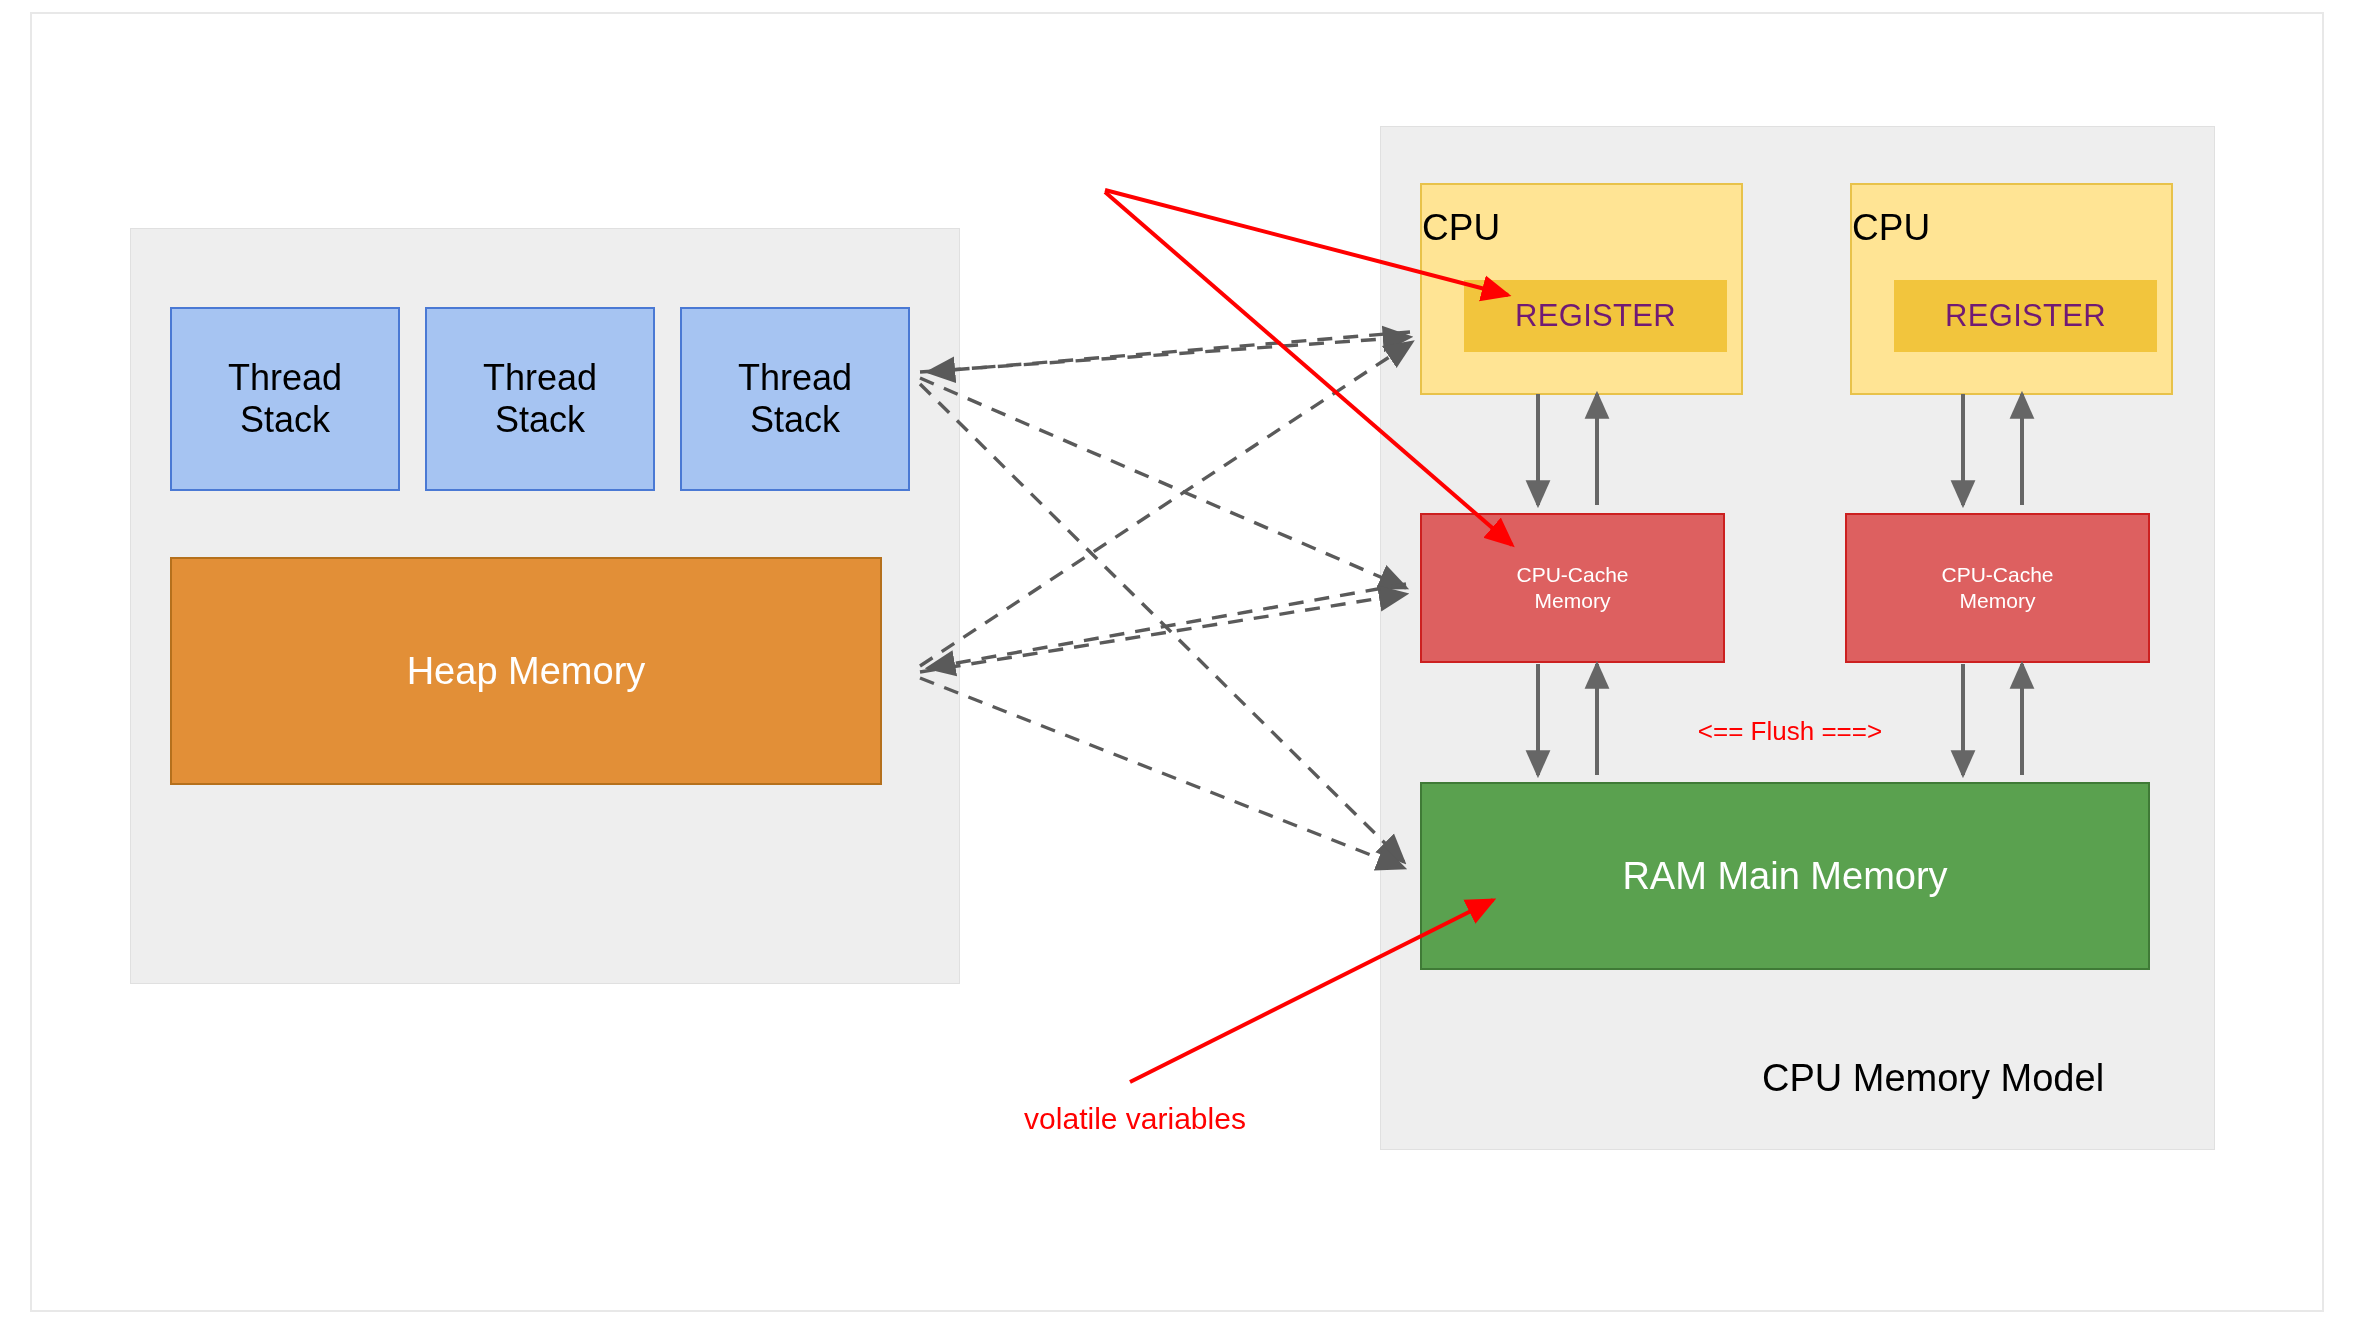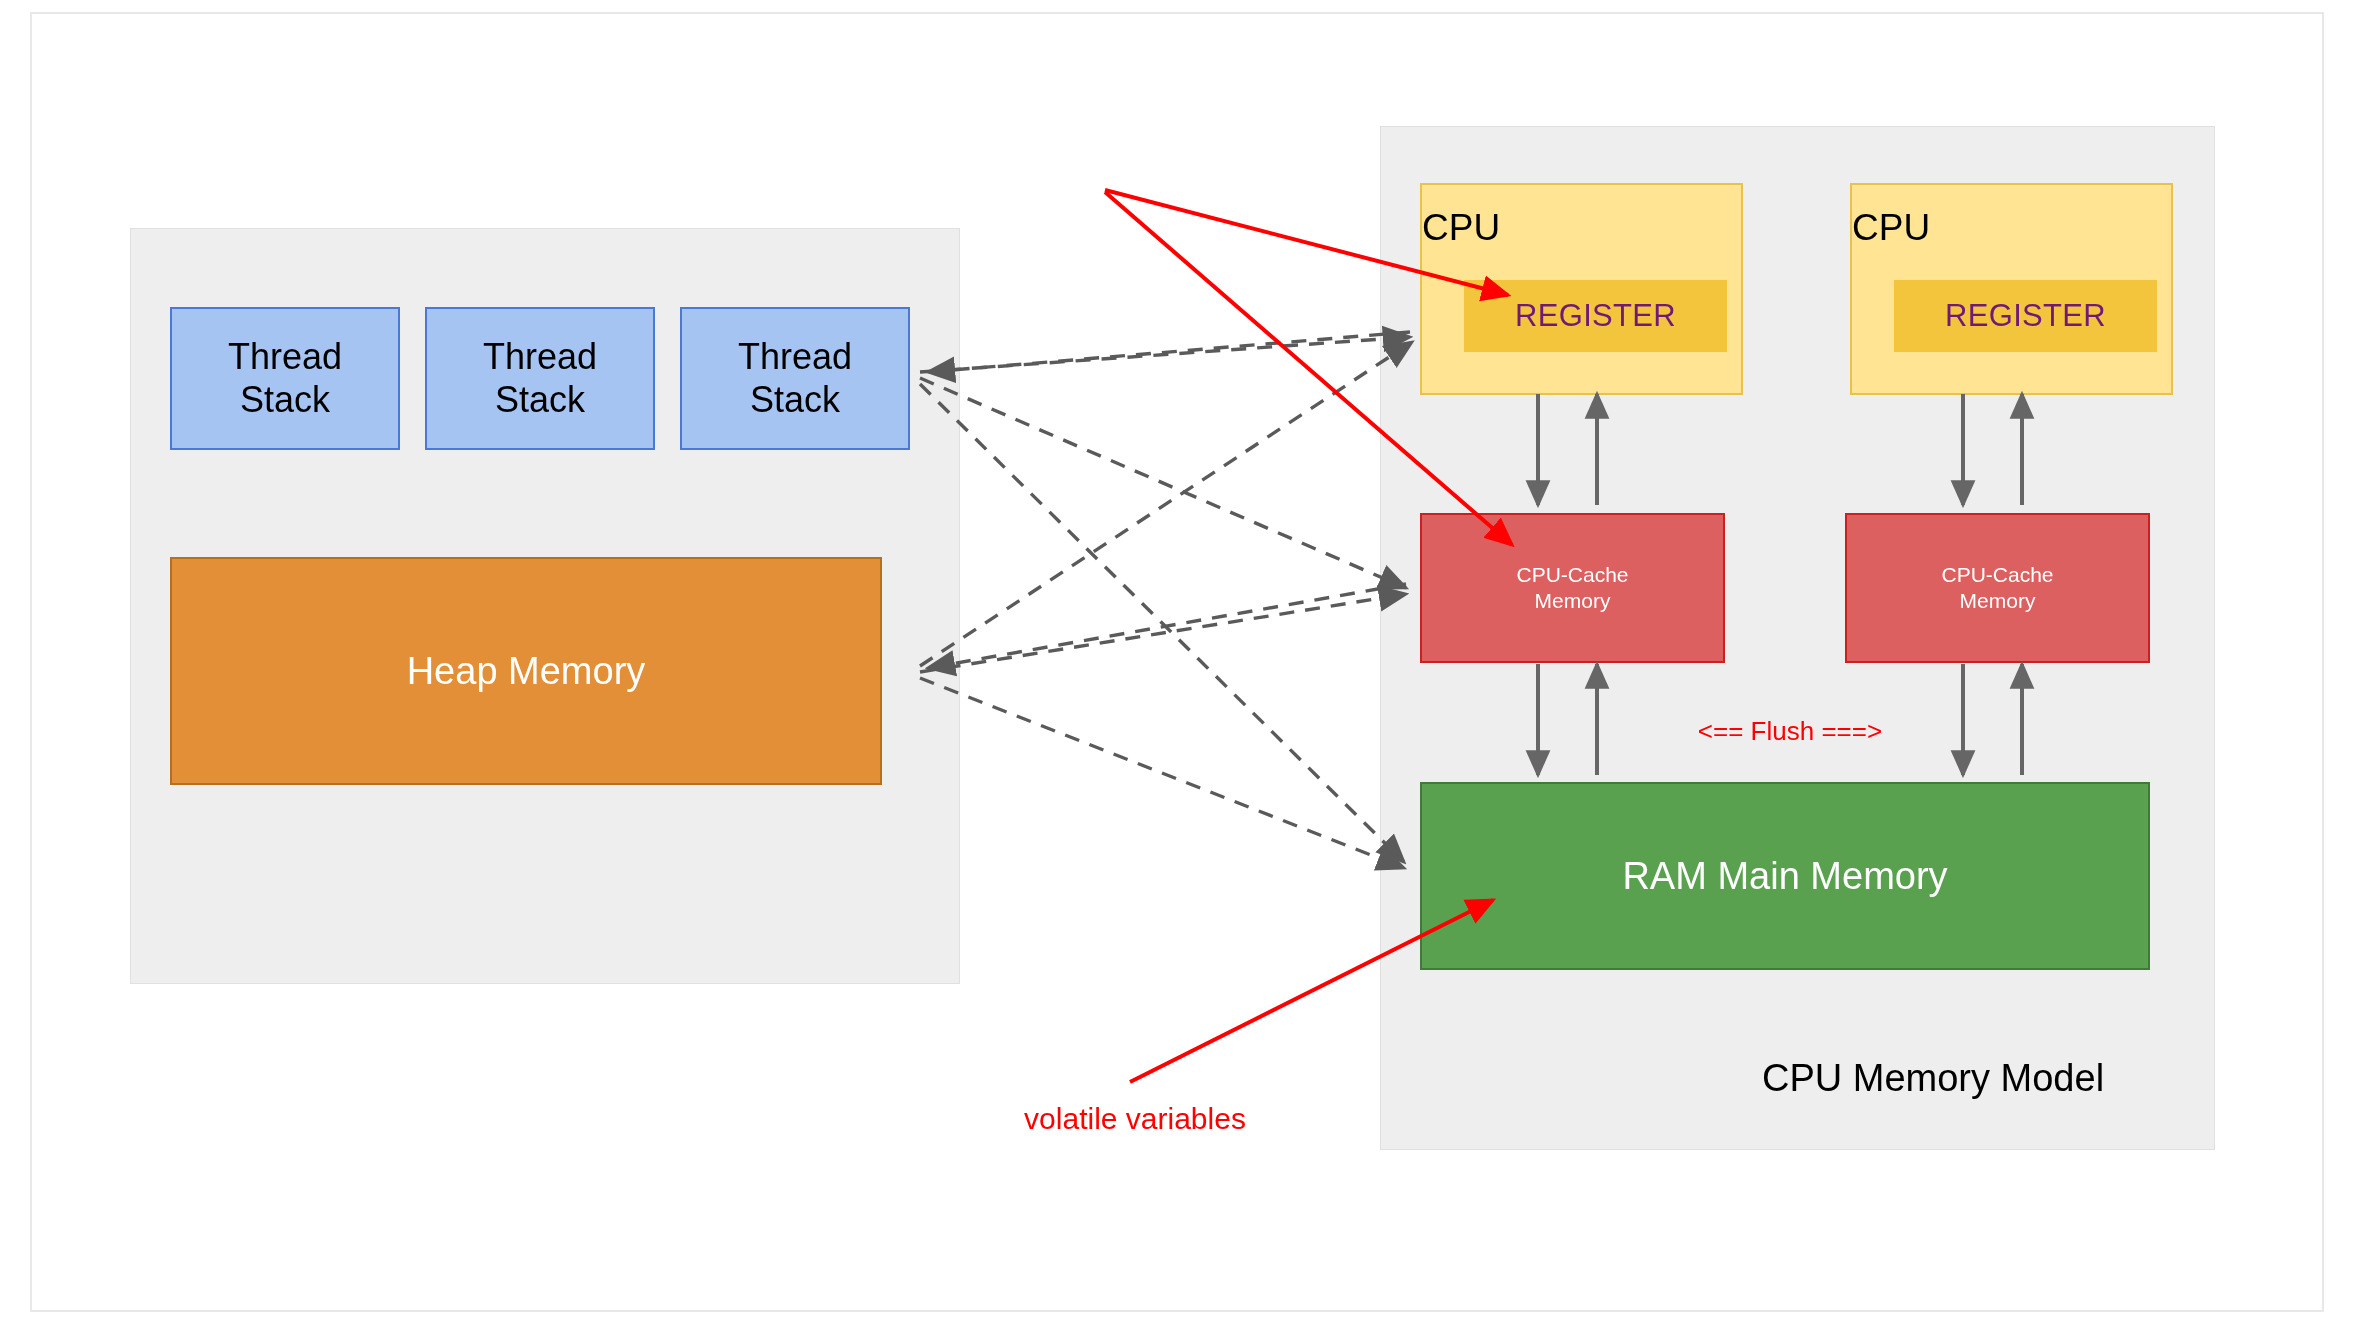--- a/index.html
+++ b/index.html
@@ -31,21 +31,21 @@
   }
   #jvm-label{ left:520px;  top:900px; }
   #cpu-label{ left:1762px; top:1057px; }
 
   .box{
     position:absolute;box-sizing:border-box;display:flex;
     align-items:center;justify-content:center;text-align:center;
     line-height:1.18;
   }
   .thread-stack{
-    width:230px;height:143px;top:307px;
+    width:230px;height:184px;top:307px;
     background:#a6c4f2;border:2px solid #4a79d4;
     color:#000000;font-size:36px;
   }
   #thread-stack-1{ left:170px; }
   #thread-stack-2{ left:425px; }
   #thread-stack-3{ left:680px; }
 
   #heap-memory{
     left:170px;top:557px;width:712px;height:228px;
     background:#e28f37;border:2px solid #b5701c;

